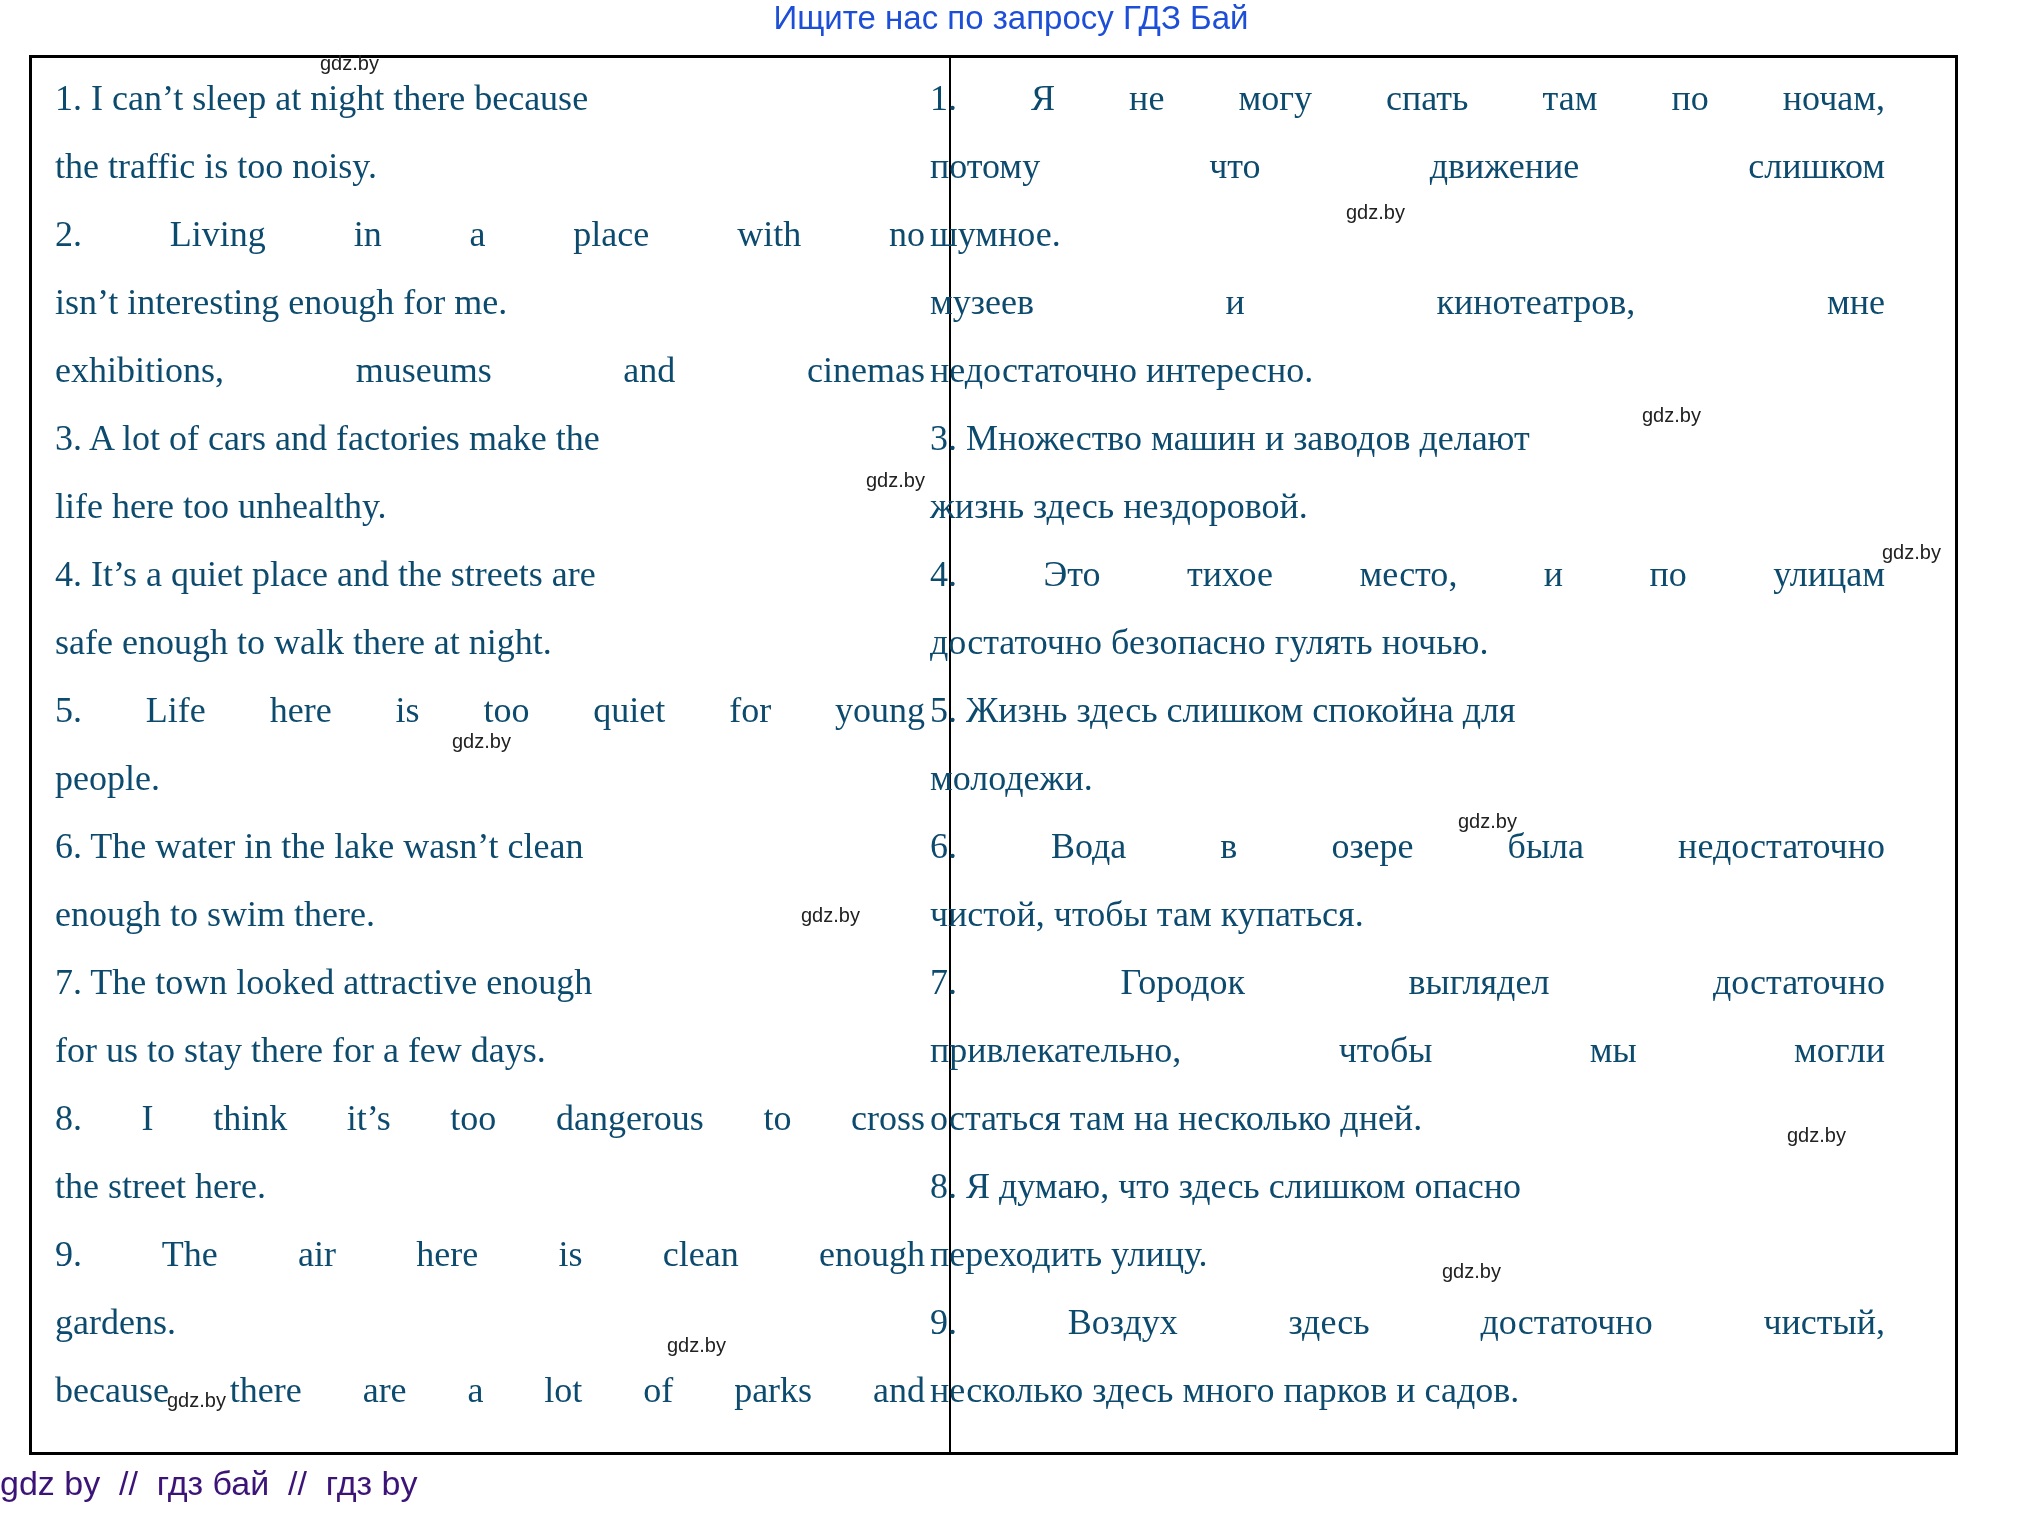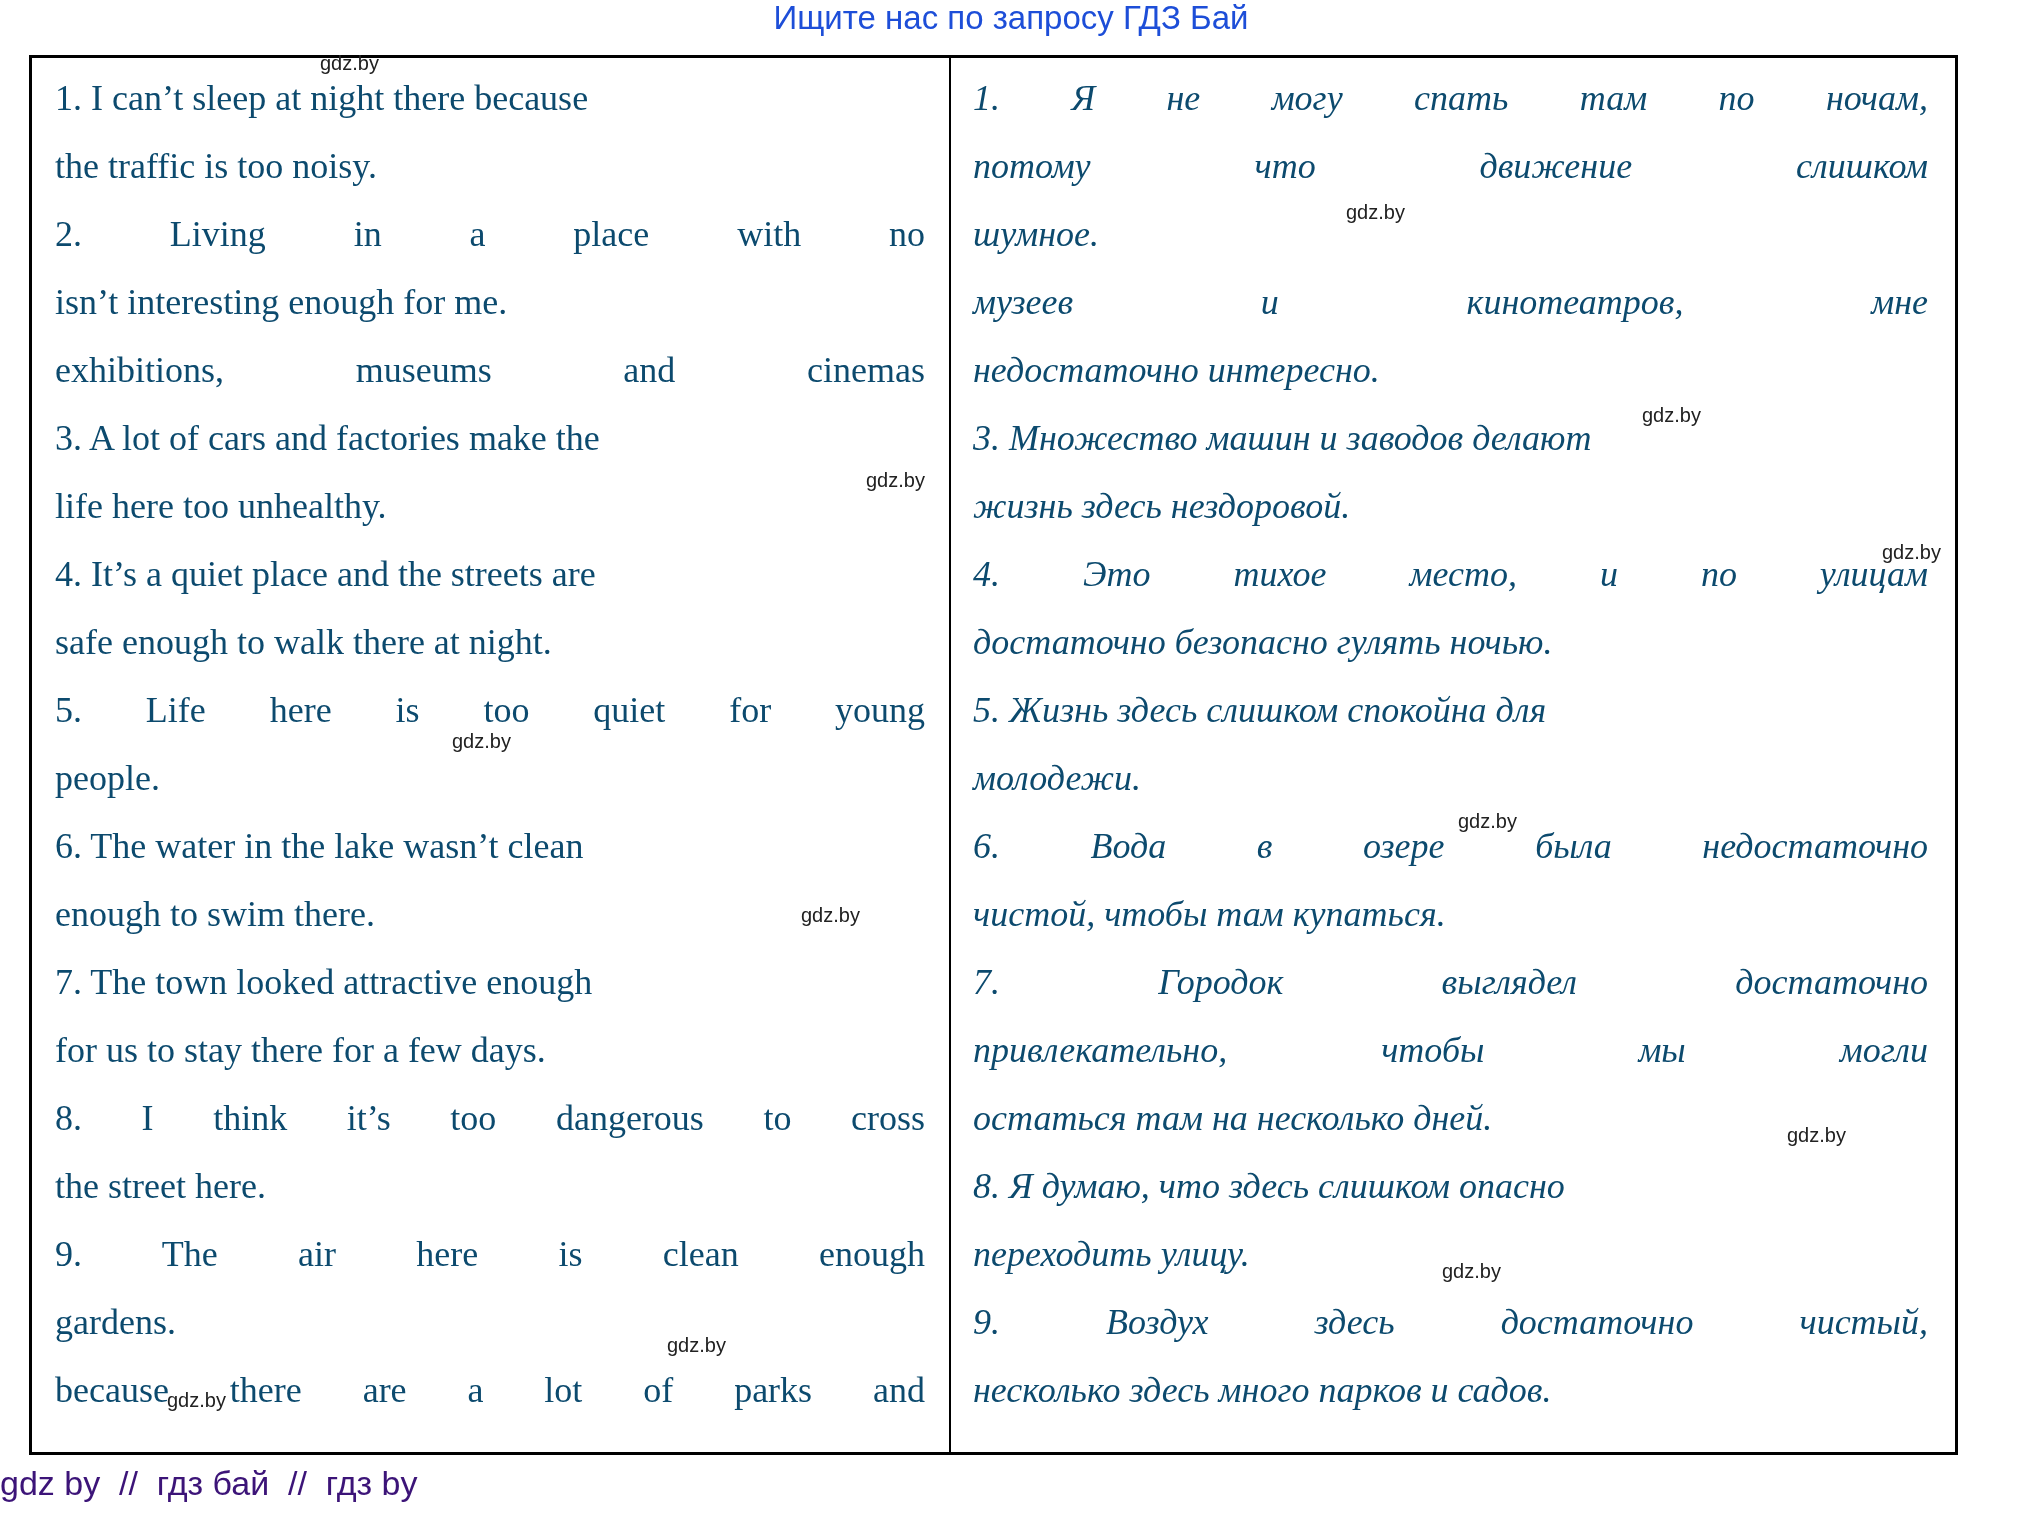--- a/index.html
+++ b/index.html
@@ -12,21 +12,21 @@
   .table {
     position:absolute; left:29px; top:55px; width:1923px; height:1394px;
     border:3px solid #000; box-sizing:content-box;
   }
   .divider { position:absolute; left:917px; top:0; width:2px; height:100%; background:#000; }
   .col {
     position:absolute; top:6px;
     font-family:"Liberation Serif", serif; font-size:36px; line-height:68px; color:#0c4a6e;
   }
   .col.left { left:23px; width:870px; }
-  .col.right { left:941px; width:955px;font-style:italic; }
+  .col.right { left:898px; width:955px; }
   .line { display:block; white-space:nowrap; height:68px; }
   .line.justify { text-align:justify; text-align-last:justify; white-space:normal; }
   .wm {
     position:absolute; font-family:"Liberation Sans", sans-serif; font-size:20px;
     color:#222; line-height:30px; white-space:nowrap;
   }
   .footer {
     position:absolute; left:0; top:1463px; width:2022px; text-align:left;
     font-family:"Liberation Sans", sans-serif; font-size:34px; line-height:40px; color:#3c1478;
     white-space:pre;

